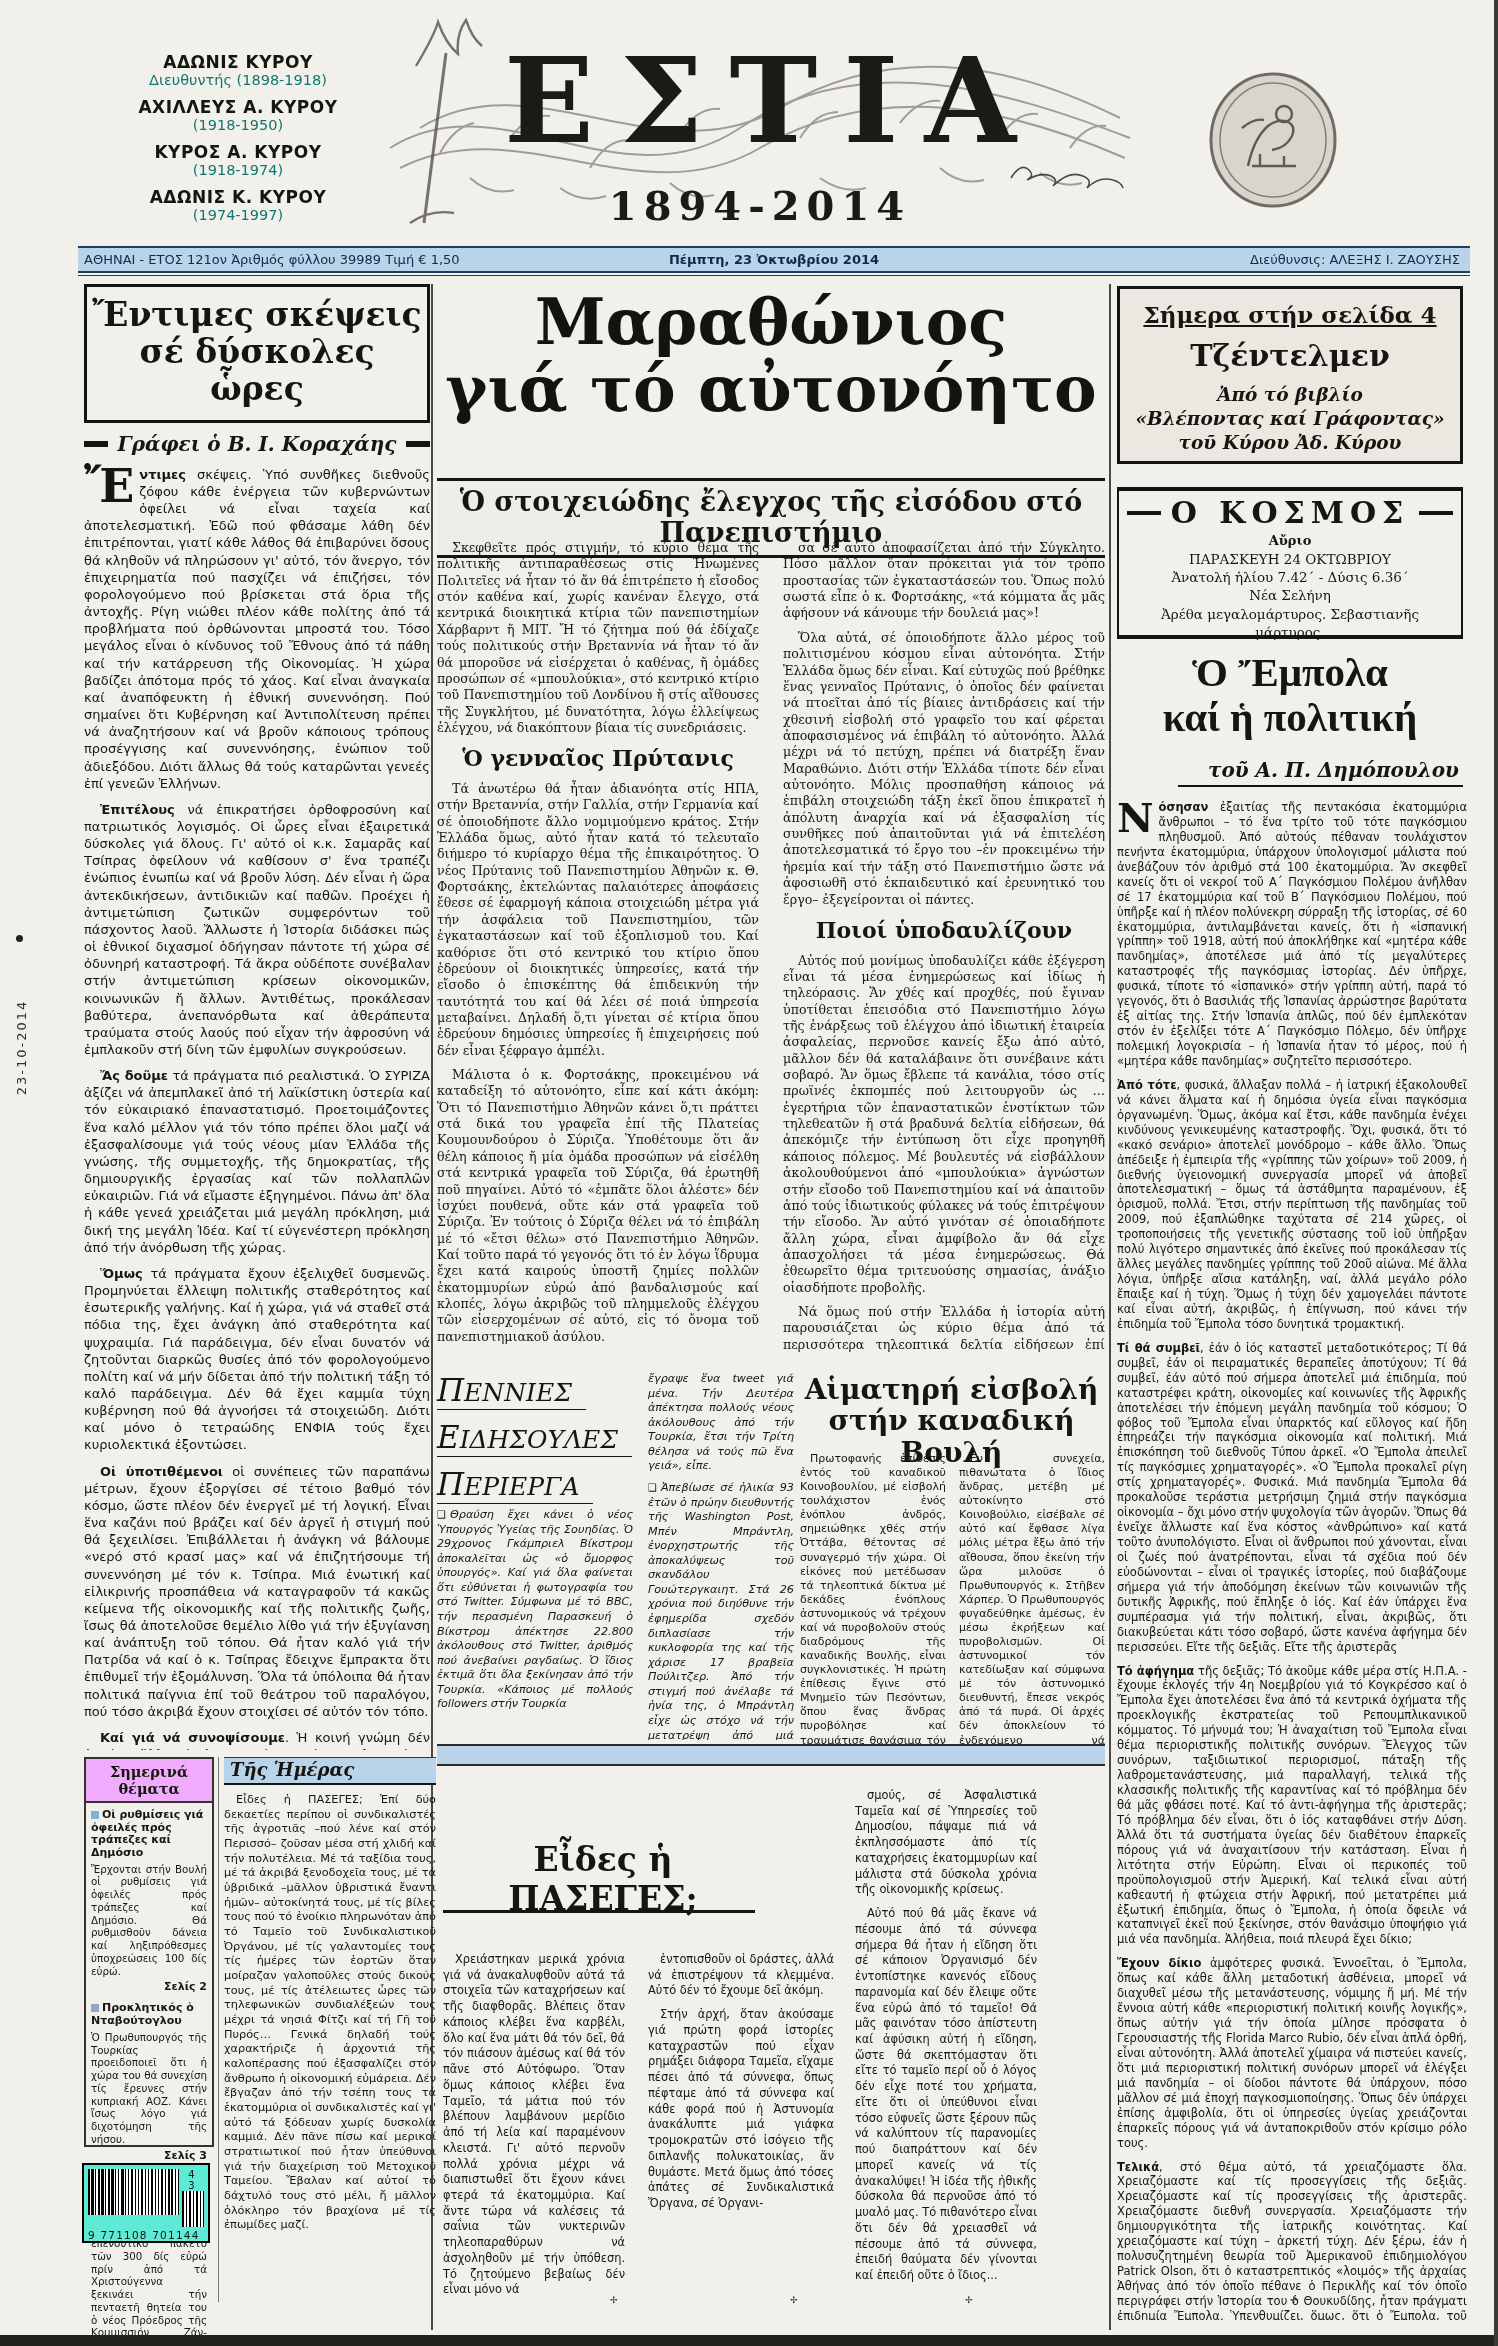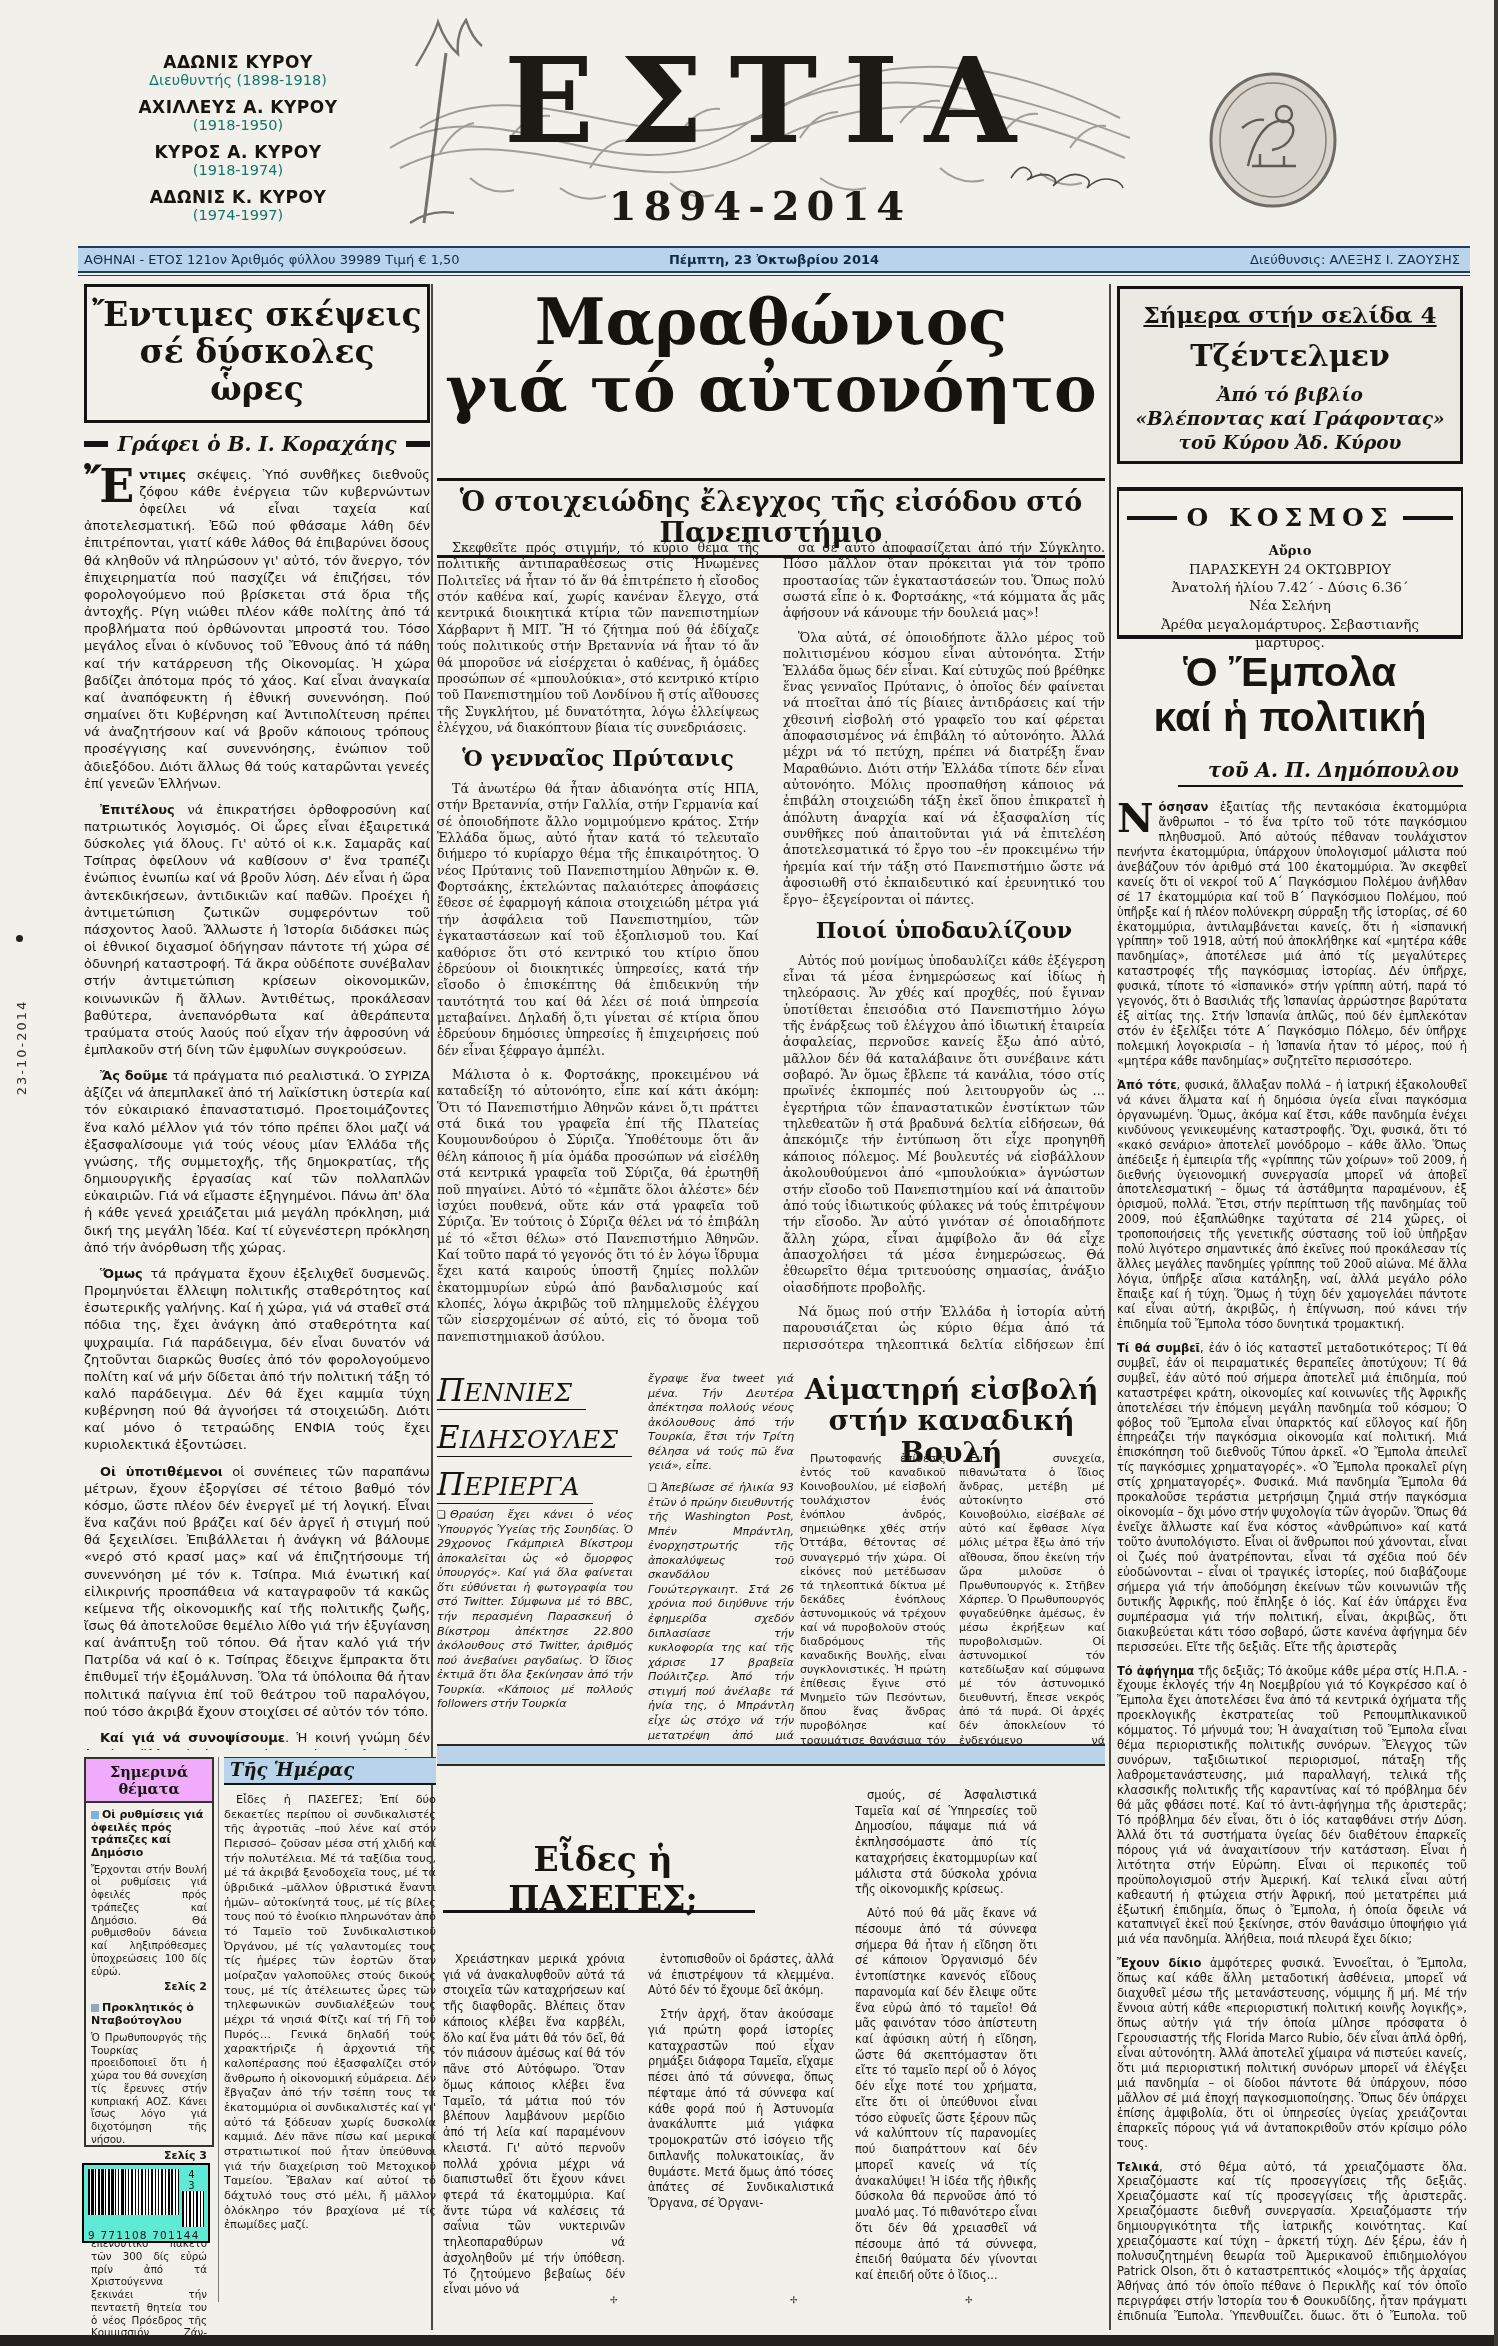--- a/index.html
+++ b/index.html
@@ -130,25 +130,25 @@
   .box4-title{font-family:"DejaVu Serif","Liberation Serif",serif;font-weight:bold;font-size:23px;
       text-decoration:underline;margin-bottom:10px;}
   .box4-article{font-family:"DejaVu Serif","Liberation Serif",serif;font-weight:bold;font-size:30px;margin-bottom:10px;}
   .box4-src{font-family:"DejaVu Serif","Liberation Serif",serif;font-style:italic;font-weight:bold;
       font-size:18.5px;line-height:1.3;}
   .kosmos{position:absolute;left:1117px;top:487px;width:346px;height:152px;border:2.5px solid #141414;
       border-top-width:4px;border-bottom-width:4px;padding:4px 8px;text-align:center;
       font-family:"DejaVu Serif","Liberation Serif",serif;}
   .kosmos-titlerow{display:flex;align-items:center;margin-bottom:3px;}
   .kosmos-titlerow .bar{flex:1;height:4px;background:#141414;}
-  .kosmos-title{margin:8px 10px;font-weight:bold;font-size:25px;letter-spacing:6px;}
+  .kosmos-title{margin:0 10px;font-weight:bold;font-size:30px;letter-spacing:6px;}
   .kosmos-tomorrow{font-weight:bold;font-size:13px;margin-bottom:2px;}
   .kosmos-line{font-size:13.5px;line-height:1.35;}
   .ebola-headline{position:absolute;left:1117px;top:650px;width:346px;text-align:center;
-      font-family:Liberation Sans, sans-serif;font-weight:bold;font-size:41px;line-height:1.1;}
+      font-family:Liberation Serif, serif;font-weight:bold;font-size:41px;line-height:1.1;}
   .ebola-byline{position:absolute;left:1117px;top:758px;width:346px;text-align:right;}
   .ebola-byline span{display:inline-block;border-bottom:2.5px solid #141414;padding:0 4px 3px 30px;
       font-family:"DejaVu Serif","Liberation Serif",serif;font-style:italic;font-weight:bold;font-size:20px;}
   .ebola-body{position:absolute;left:1117px;top:800px;width:350px;height:1520px;overflow:hidden;
       font-size:11.5px;line-height:1.3;text-align:justify;}
   .ebola-body p{margin:0 0 9px;}
   .ebola-body .dropcap{font-size:40px;}
 
   .bottom-marks span{position:absolute;top:2295px;font-size:9px;color:#2e2c28;}
   .bottom-strip{position:absolute;left:0;right:0;bottom:0;height:11px;background:#23211d;}

